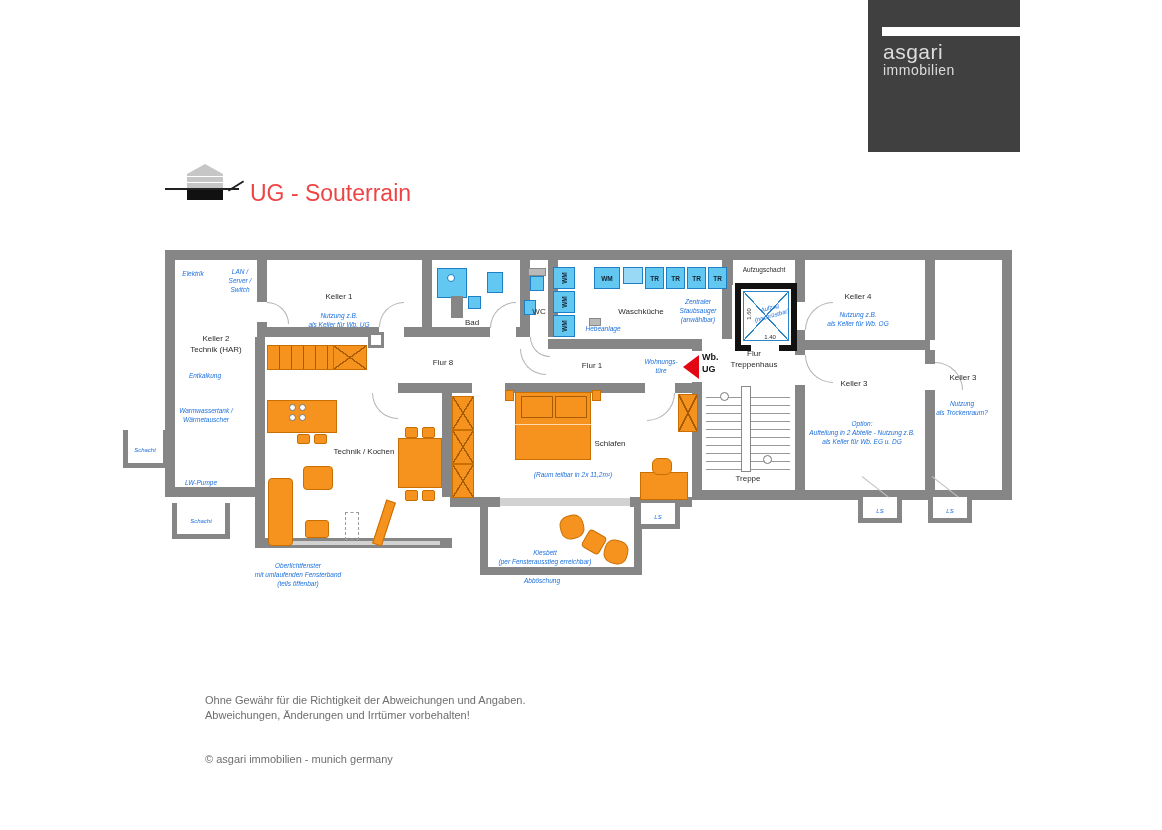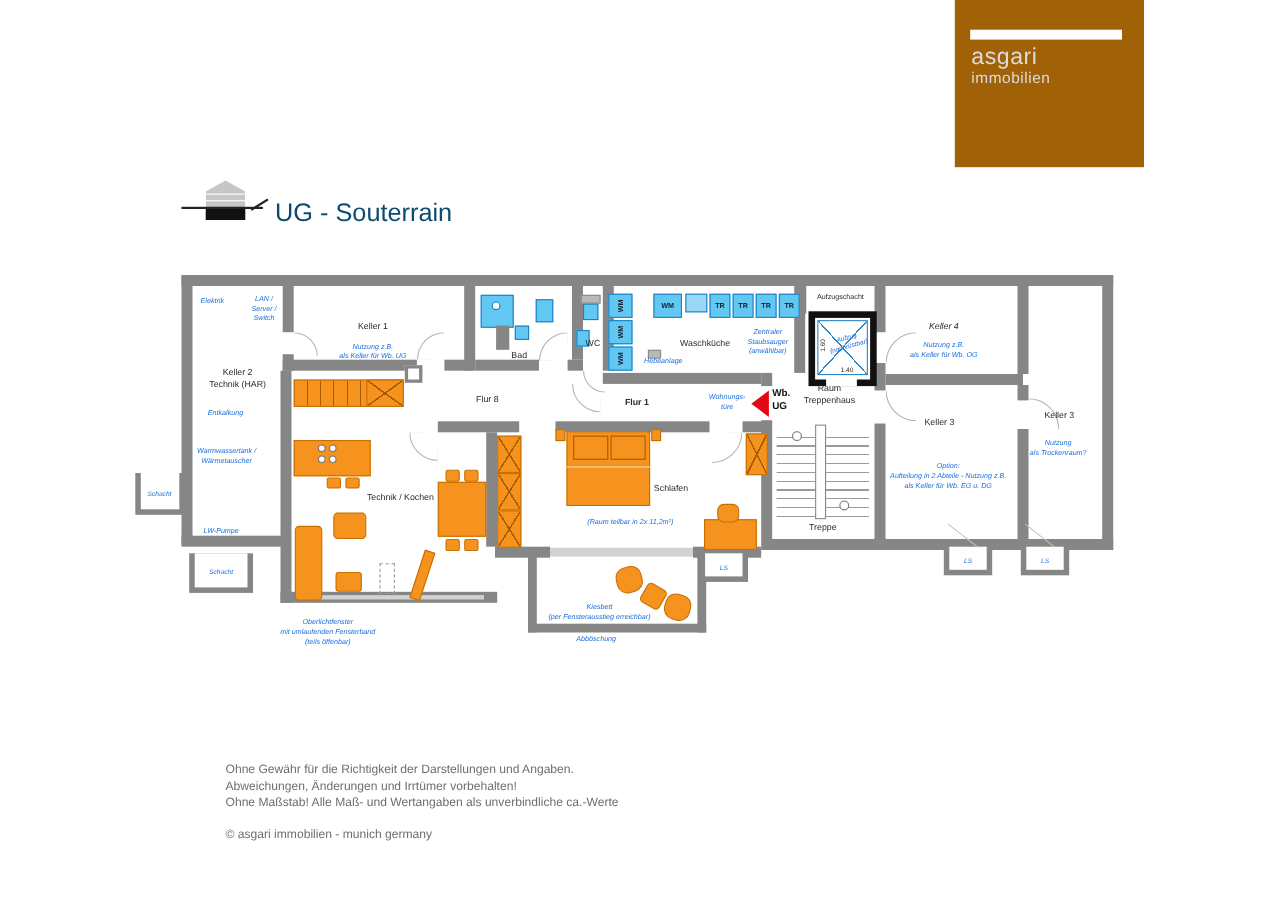--- a/index.html
+++ b/index.html
@@ -35,26 +35,26 @@
   .arc-bl{border-bottom:1px solid #b4b4b4;border-left:1px solid #b4b4b4;border-bottom-left-radius:100%;}
   .arc-br{border-bottom:1px solid #b4b4b4;border-right:1px solid #b4b4b4;border-bottom-right-radius:100%;}
   .circ{position:absolute;border:1px solid #777;border-radius:50%;background:#fff;box-sizing:border-box;}
   .lsout{position:absolute;background:#868686;}
   .lsin{position:absolute;background:#fff;left:5px;top:0;right:5px;bottom:5px;}
   .stairs{position:absolute;background:repeating-linear-gradient(to bottom,#fff 0,#fff 7px,#9a9a9a 7px,#9a9a9a 8px);}
   .diagline{position:absolute;background:#c3c3c3;height:1px;transform-origin:left center;}
   .arrow-left{position:absolute;width:0;height:0;border-top:12px solid transparent;
       border-bottom:12px solid transparent;border-right:16px solid #E30613;}
   
-  #logo{position:absolute;left:868px;top:0;width:152px;height:152px;background:#a16207;padding-left:20px;}
+  #logo{position:absolute;left:868px;top:0;width:152px;height:152px;background:#404040;}
   #logo .bar{position:absolute;left:14px;top:27px;width:138px;height:9px;background:#fff;}
   #logo .l1{position:absolute;left:15px;top:40px;font-size:21px;color:#dcdcdc;letter-spacing:.5px;}
   #logo .l2{position:absolute;left:15px;top:62px;font-size:14px;color:#dcdcdc;letter-spacing:.5px;}
   
-  #title{position:absolute;left:250px;top:180px;font-size:23px;color:#0c4a6e;}
+  #title{position:absolute;left:250px;top:180px;font-size:23px;color:#ef4444;}
   
   .foot{position:absolute;left:205px;font-size:11px;color:#6e6e6e;}
   #plan{position:absolute;left:125px;top:250px;width:900px;height:350px;}
 </style>
 </head>
 <body>
 <div id="stage">
 
 <div id="logo">
   <div class="bar"></div>
@@ -258,44 +258,43 @@
   <div class="lbl note" style="left:81px;top:165px;">Warmwassertank /
 Wärmetauscher</div>
   <div class="lbl note" style="left:76px;top:233px;">LW-Pumpe</div>
   <div class="lbl" style="left:347px;top:73px;">Bad</div>
   <div class="lbl" style="left:414px;top:62px;">WC</div>
   <div class="lbl" style="left:516px;top:62px;">Waschküche</div>
   <div class="lbl note" style="left:478px;top:79px;">Hebeanlage</div>
   <div class="lbl note" style="left:573px;top:61px;">Zentraler
 Staubsauger
 (anwählbar)</div>
-  <div class="lbl" style="left:733px;top:47px;font-style:italic;">Keller 4</div>
+  <div class="lbl" style="left:733px;top:47px;">Keller 4</div>
   <div class="lbl note" style="left:733px;top:69px;">Nutzung z.B.
 als Keller für Wb. OG</div>
   <div class="lbl" style="left:838px;top:128px;">Keller 3</div>
   <div class="lbl note" style="left:837px;top:158px;">Nutzung
 als Trockenraum?</div>
   <div class="lbl" style="left:729px;top:134px;">Keller 3</div>
   <div class="lbl note" style="left:737px;top:183px;">Option:
 Aufteilung in 2 Abteile - Nutzung z.B.
 als Keller für Wb. EG u. DG</div>
   <div class="lbl" style="left:318px;top:113px;">Flur 8</div>
-  <div class="lbl" style="left:454px;top:116px;font-weight:bold;">Flur 1</div>
-  <div class="lbl" style="left:629px;top:109px;">Raum
+  <div class="lbl" style="left:467px;top:116px;">Flur 1</div>
+  <div class="lbl" style="left:629px;top:109px;">Flur
 Treppenhaus</div>
   <div class="lbl" style="left:623px;top:229px;">Treppe</div>
   <div class="lbl" style="left:239px;top:202px;">Technik / Kochen</div>
   <div class="lbl" style="left:485px;top:194px;">Schlafen</div>
   <div class="lbl note" style="left:448px;top:225px;">(Raum teilbar in 2x 11,2m²)</div>
   <div class="lbl note" style="left:420px;top:307px;">Kiesbett
 (per Fensterausstieg erreichbar)</div>
   <div class="lbl note" style="left:417px;top:331px;">Abböschung</div>
   <div class="lbl note" style="left:173px;top:325px;">Oberlichtfenster
 mit umlaufenden Fensterband
 (teils öffenbar)</div>
 </div>
 
-<div class="foot" style="top:694px;">Ohne Gewähr für die Richtigkeit der Darstellungen und Angaben.</div>
+<div class="foot" style="top:694px;">Ohne Gewähr für die Richtigkeit der Abweichungen und Angaben.</div>
 <div class="foot" style="top:709px;">Abweichungen, Änderungen und Irrtümer vorbehalten!</div>
-<div class="foot" style="top:724px;">Ohne Maßstab! Alle Maß- und Wertangaben als unverbindliche ca.-Werte</div>
 <div class="foot" style="top:753px;">© asgari immobilien - munich germany</div>
 
 </div>
 
 </body></html>

